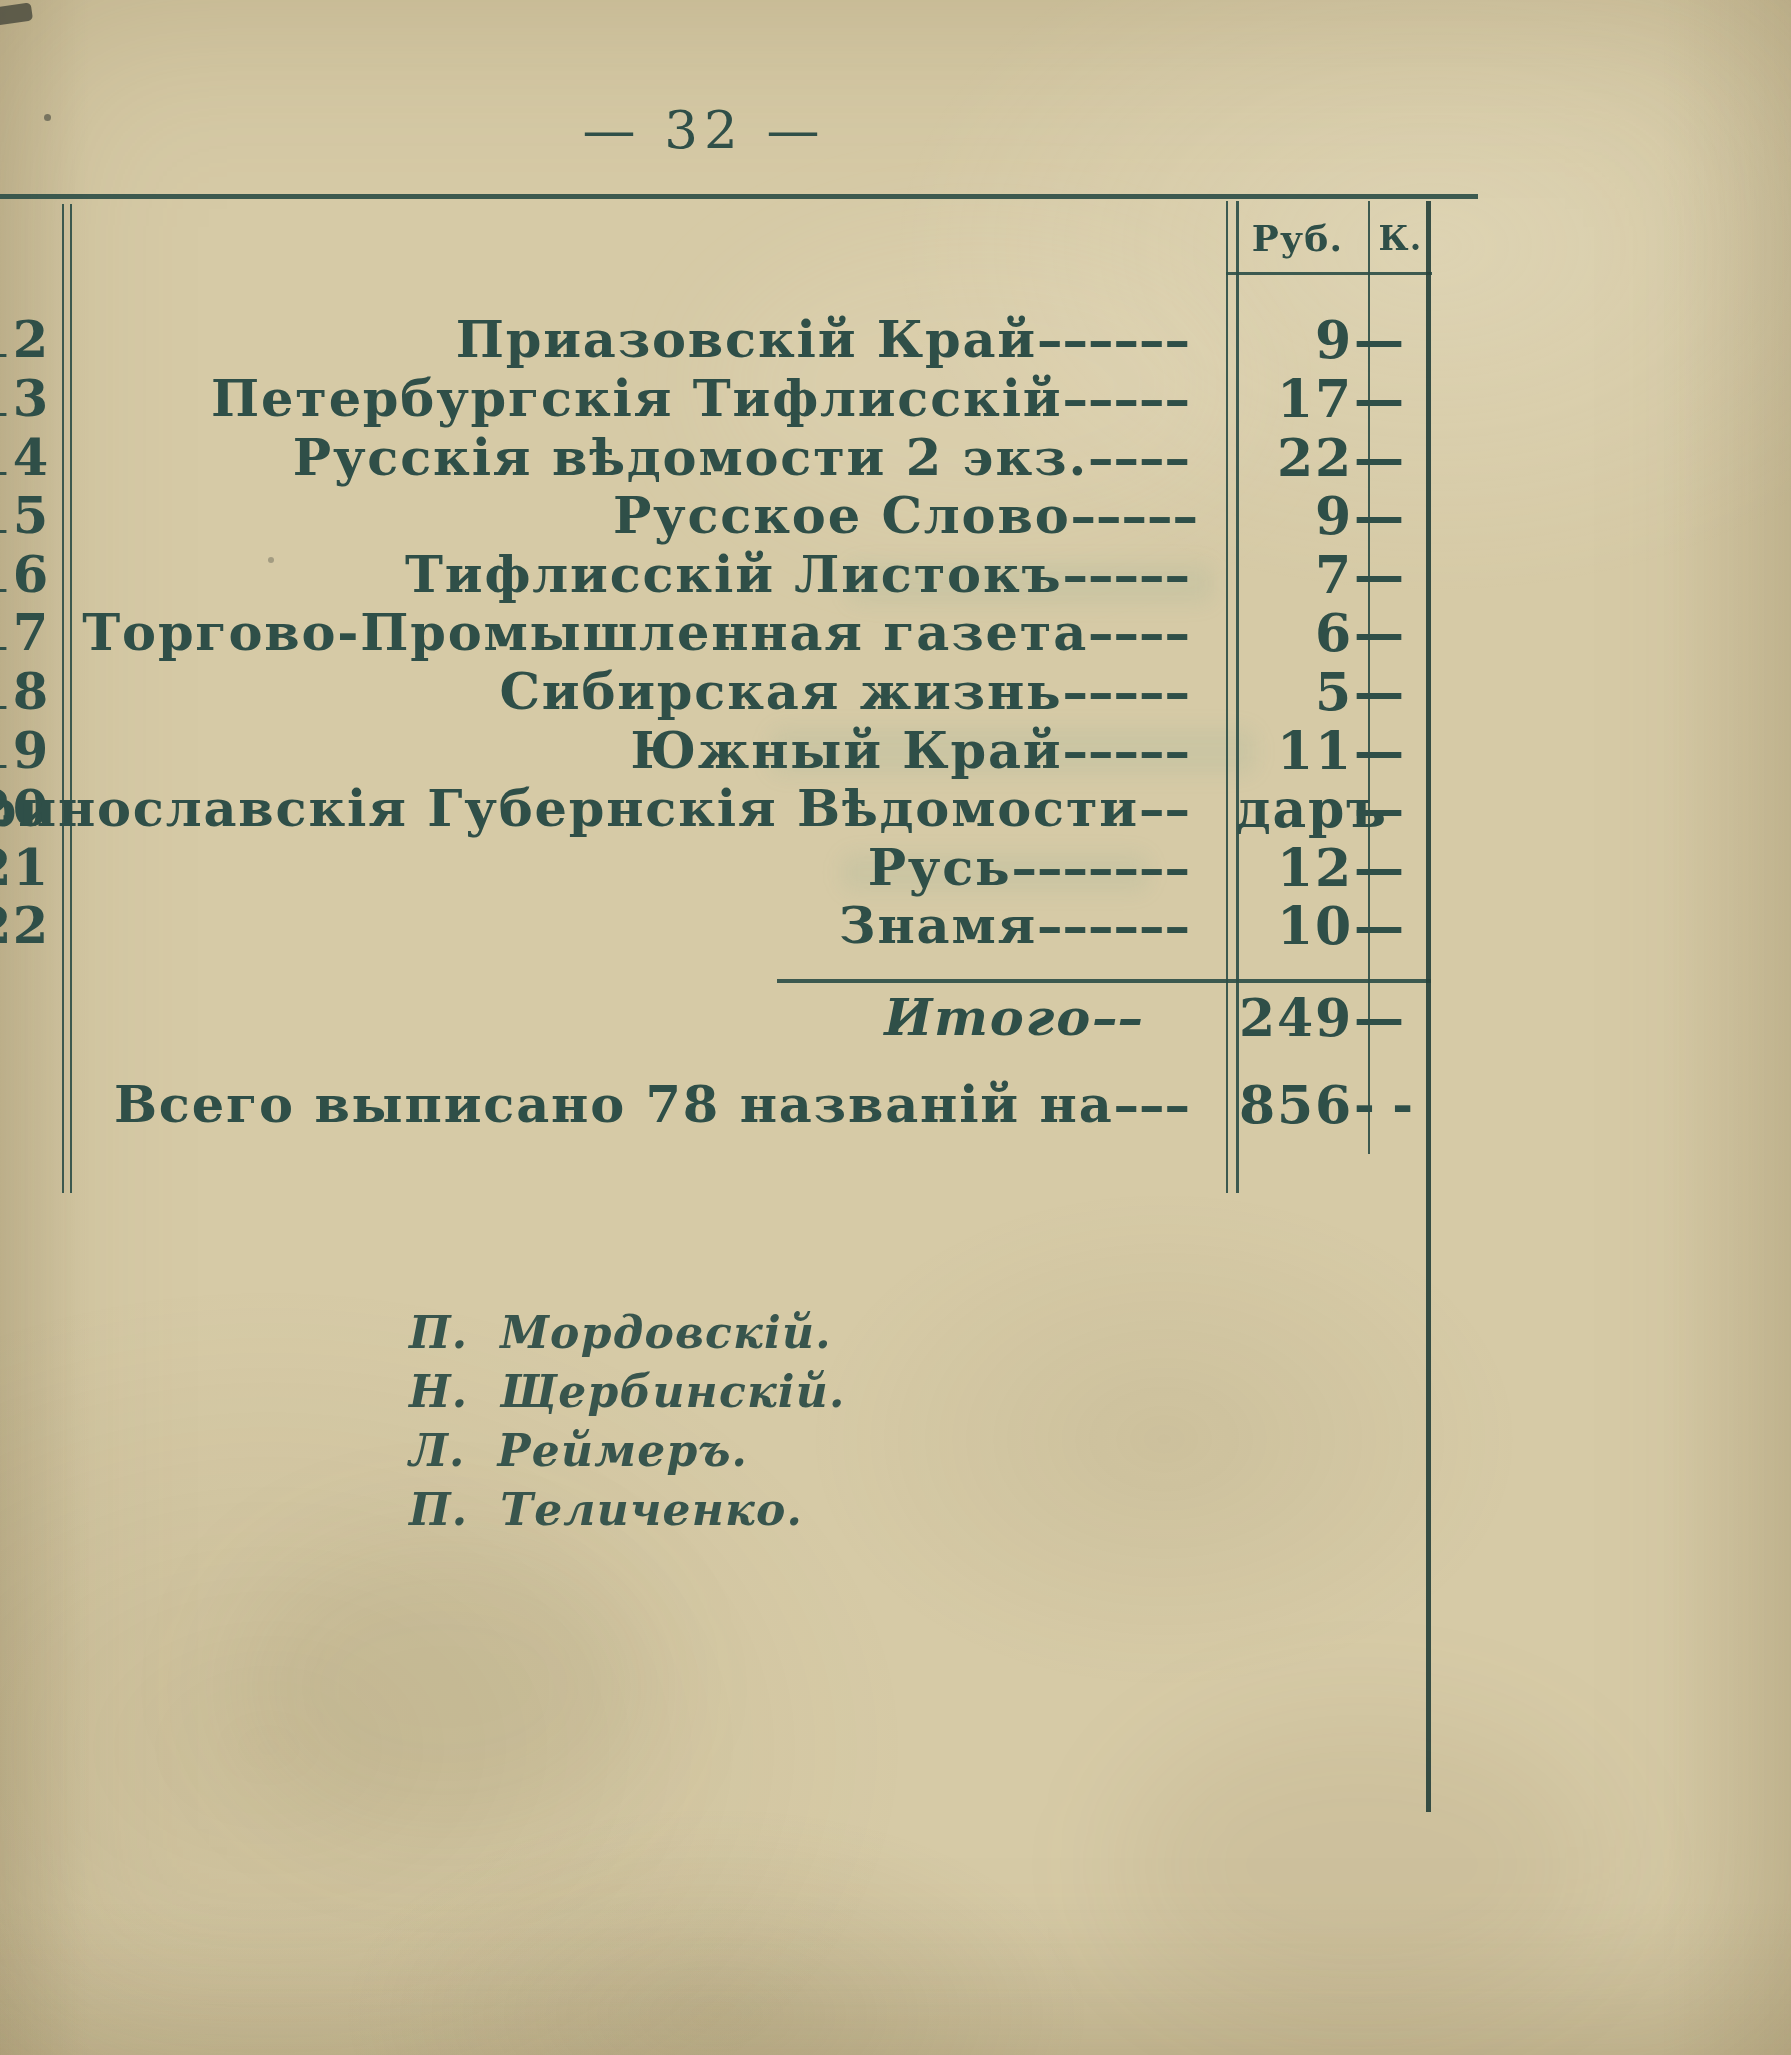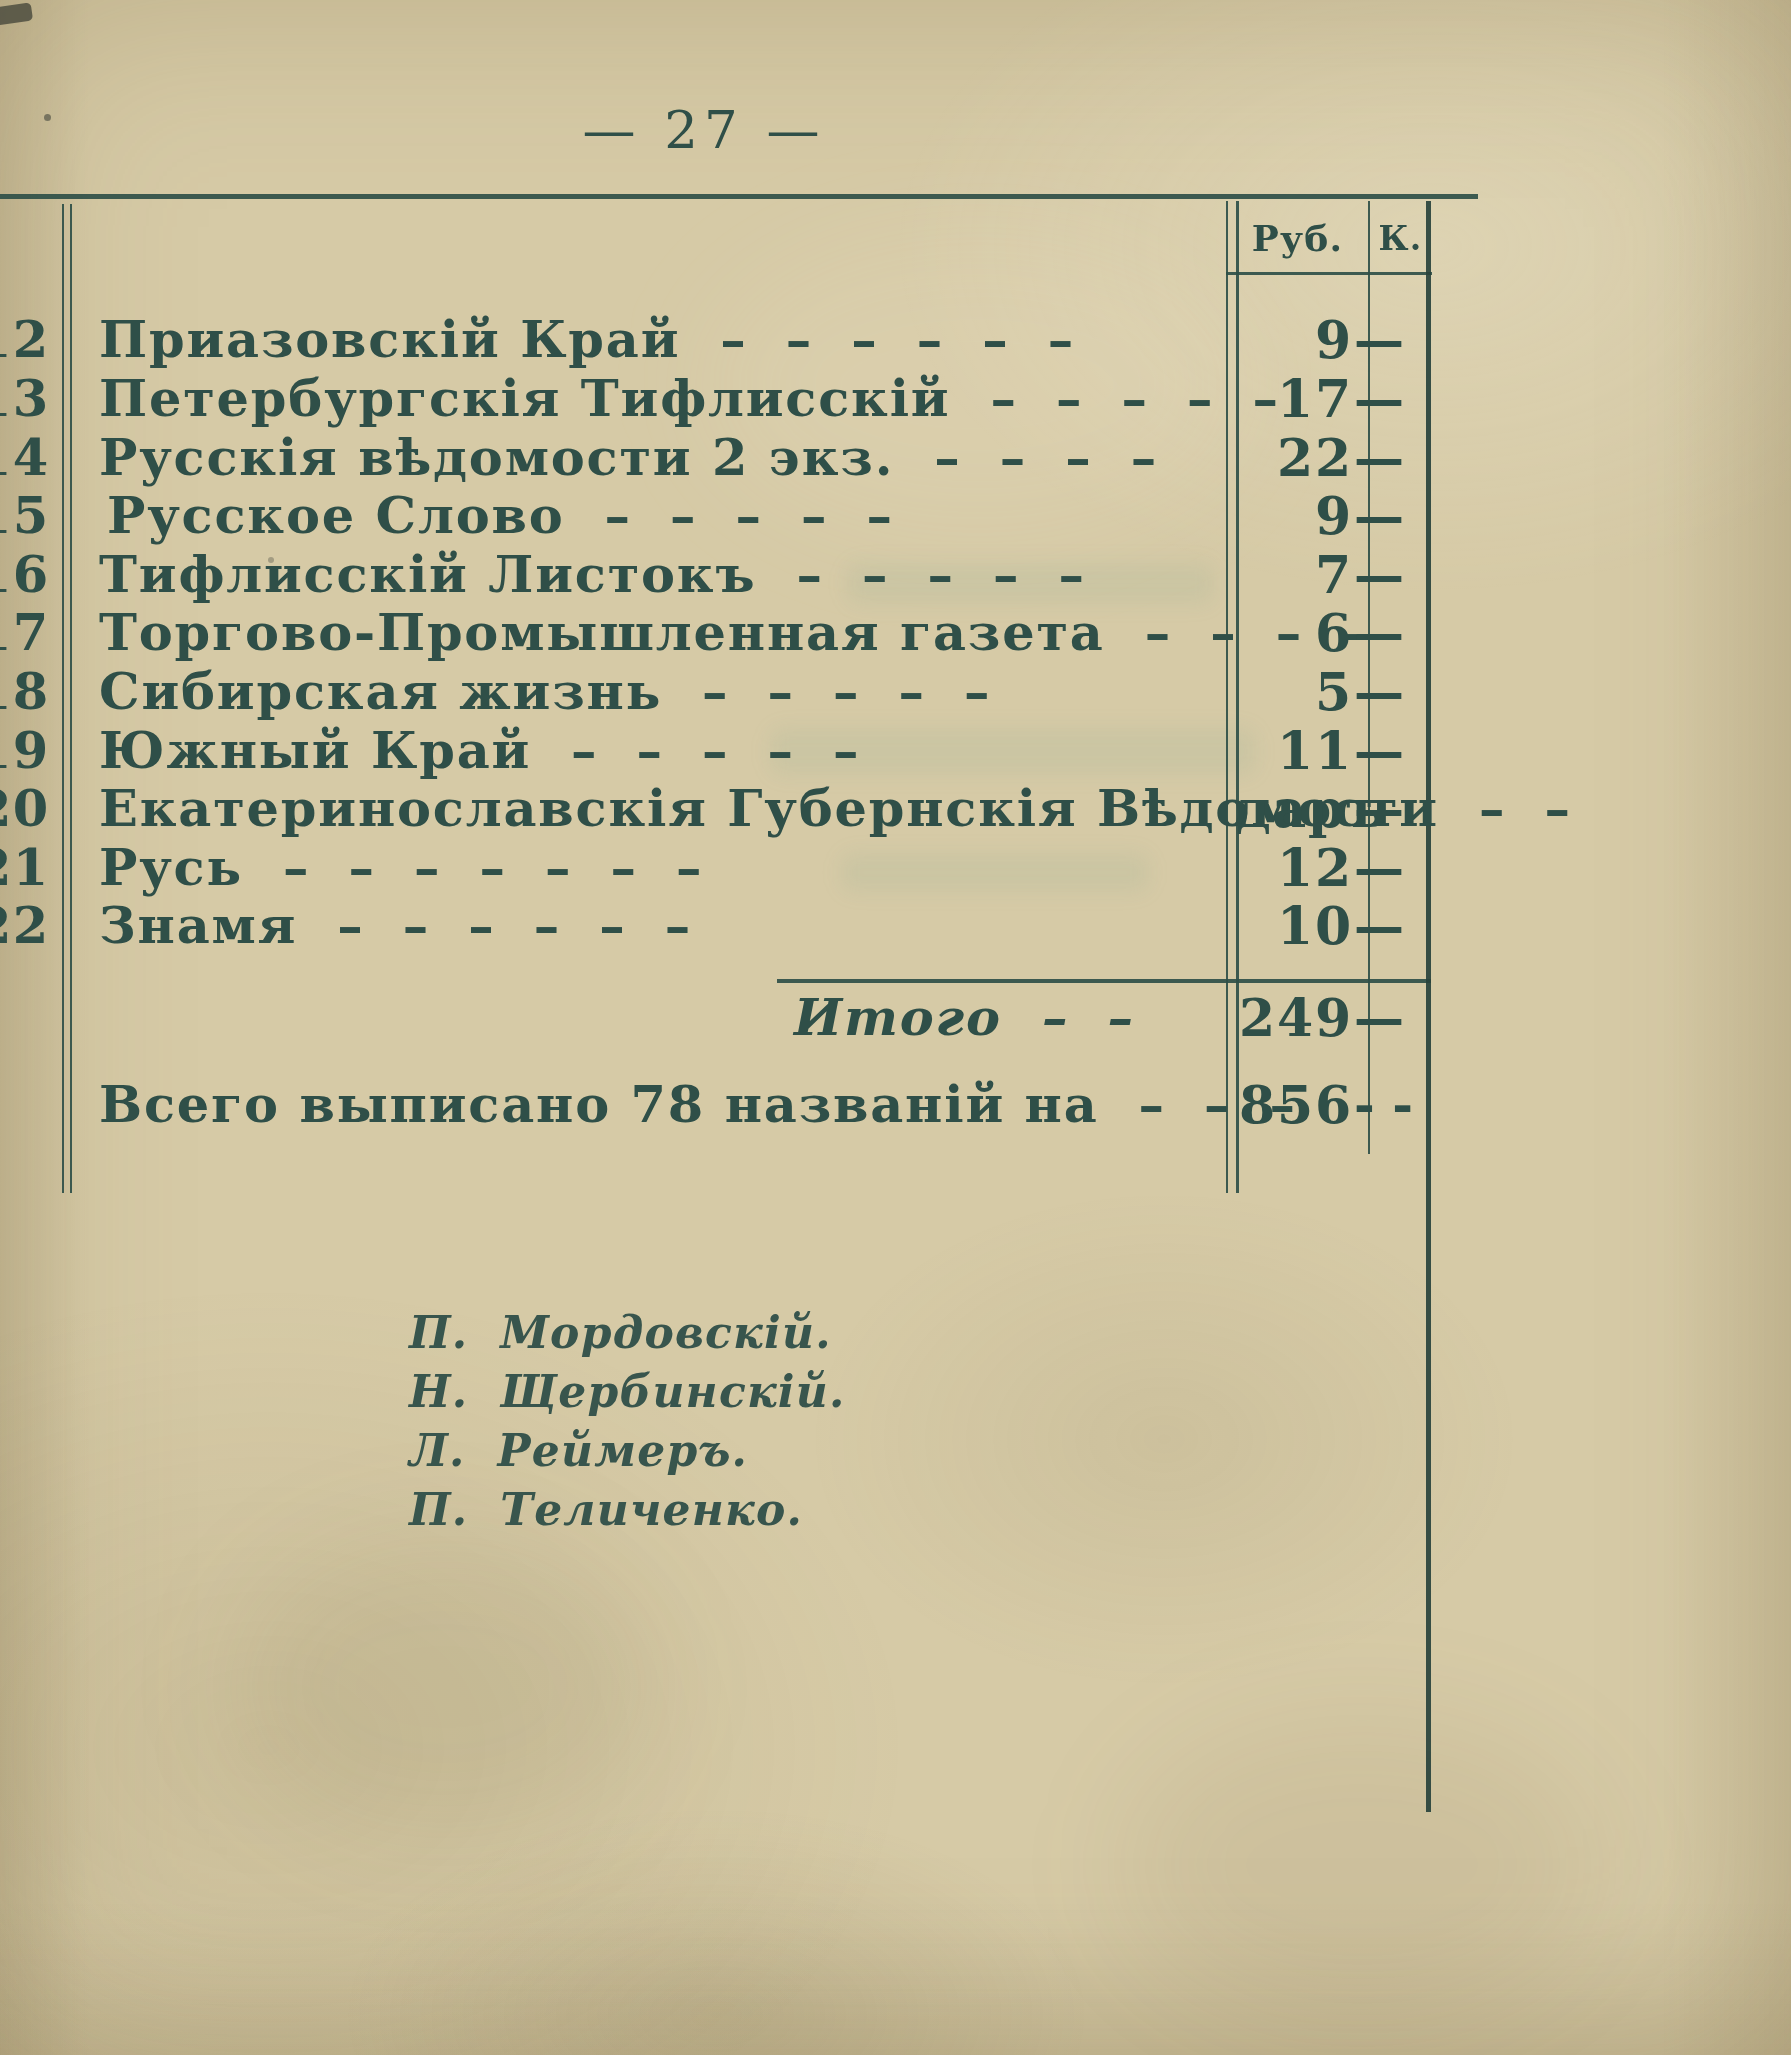--- a/index.html
+++ b/index.html
@@ -40,21 +40,21 @@
   }
   .col-header{position:absolute;text-align:center;color:var(--ink);
     font-weight:700;letter-spacing:1.2px;}
   .hdr-rub{left:1241px;top:217px;width:113px;font-size:36px;}
   .hdr-kop{left:1371px;top:219px;width:59px;font-size:33px;}
 
   .row{position:absolute;left:0;width:1792px;height:59px;}
   .rownum{position:absolute;left:-24px;top:0;width:72px;height:59px;line-height:59px;
     text-align:right;font-size:51px;font-weight:700;color:var(--ink);letter-spacing:1.2px;}
   .namedash{position:absolute;top:0;height:59px;display:flex;
-    justify-content:flex-start;align-items:baseline;gap:40px;}
+    justify-content:flex-end;align-items:baseline;}
   .rname{font-size:51px;line-height:59px;font-weight:700;color:var(--ink);
     letter-spacing:1.8px;white-space:nowrap;}
   .dash{font-size:51px;line-height:59px;font-weight:700;color:var(--ink);}
   .rub{position:absolute;left:1236px;top:0;width:117px;height:59px;line-height:59px;
     text-align:right;font-size:52px;font-weight:700;color:var(--ink);letter-spacing:1.8px;white-space:nowrap;}
   .kop{position:absolute;left:1354px;top:0;width:101px;height:59px;line-height:59px;
     font-size:50px;font-weight:700;color:var(--ink);white-space:nowrap;}
 
   .signatures{position:absolute;left:409px;top:1260px;margin-top:43px;}
   .sig-line{height:59px;line-height:59px;font-style:italic;font-weight:600;
@@ -67,21 +67,21 @@
 <div class="blob" style="left:237px;top:1539px;width:414px;height:296px;background:rgba(120,105,65,0.10);"></div>
 <div class="blob" style="left:1125px;top:1717px;width:474px;height:296px;background:rgba(118,102,62,0.09);"></div>
 <div class="blob" style="left:711px;top:237px;width:533px;height:296px;background:rgba(255,250,230,0.10);"></div>
 <div class="ghost" style="left:847px;top:563px;width:367px;height:41px;"></div>
 <div class="ghost" style="left:770px;top:728px;width:486px;height:47px;"></div>
 <div class="ghost" style="left:841px;top:853px;width:308px;height:39px;"></div>
 <div class="corner-mark"></div>
 <div class="speck" style="left:44px;top:114px;width:7px;height:7px;"></div>
 <div class="speck" style="left:268px;top:557px;width:6px;height:6px;opacity:.4;"></div>
 
-<div class="page-number">— 27 —</div>
+<div class="page-number">— 32 —</div>
 
 <div class="rule-h" style="left:0;top:194px;width:1478px;height:5.3px;"></div>
 <div class="rule-h" style="left:1226px;top:272px;width:206px;height:3px;"></div>
 <div class="rule-h" style="left:777px;top:979px;width:654px;height:3.6px;"></div>
 
 <div class="rule-v" style="left:62px;top:204px;width:2.4px;height:989px;"></div>
 <div class="rule-v" style="left:70px;top:204px;width:2.4px;height:989px;"></div>
 <div class="rule-v" style="left:1226px;top:201px;width:2.4px;height:992px;"></div>
 <div class="rule-v" style="left:1236px;top:201px;width:3px;height:992px;"></div>
 <div class="rule-v" style="left:1368px;top:201px;width:2.4px;height:953px;"></div>

